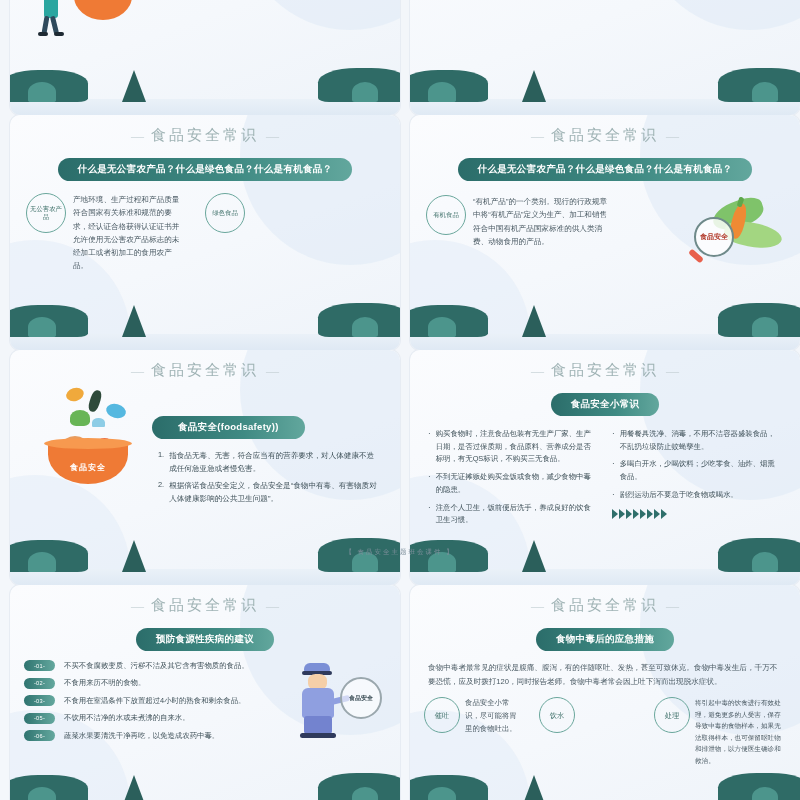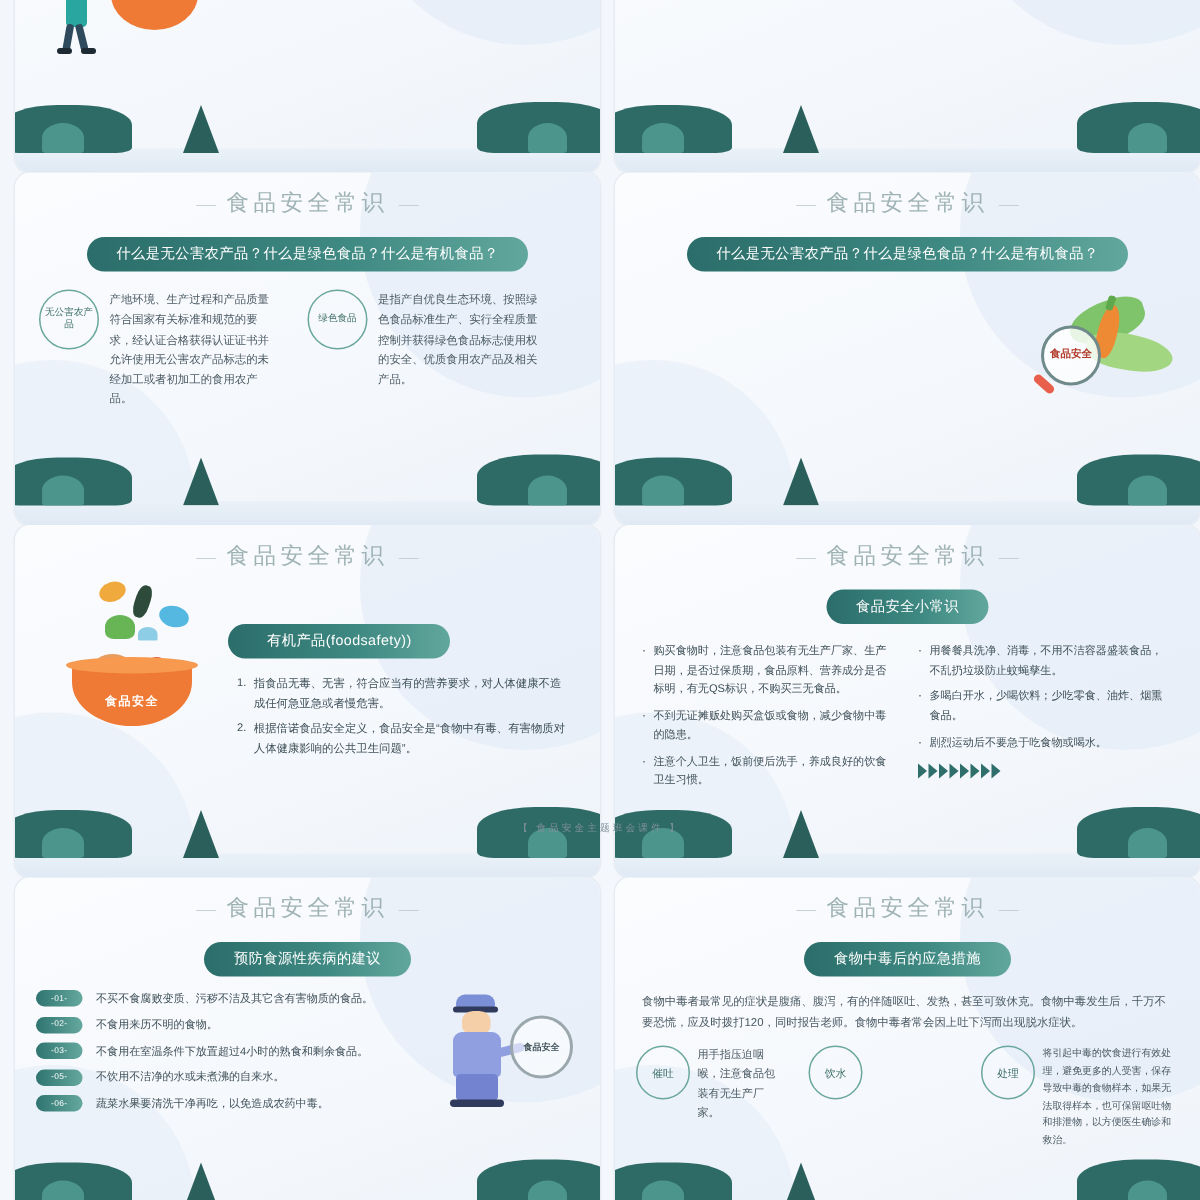--- a/index.html
+++ b/index.html
@@ -52,21 +52,21 @@
     z-index: 4;
   }
   .s-title .dash { color: #c3cfd4; letter-spacing:0; margin:0 7px; font-size:13px;}
 
   
   .pill {
     position: relative; z-index: 4;
     margin: 13px auto 0; display: table;
     padding: 5px 20px; border-radius: 30px;
     background: linear-gradient(90deg,#2b6d6a 0%,#3f8a83 60%,#62a79d 100%);
-    color: #ffffff; font-size: 9.5px; font-weight: normal;
+    color: #ffffff; font-size: 9.5px; font-weight: bold;
     letter-spacing: .3px; white-space: nowrap;
   }
   .pill.sm { font-size: 9.5px; padding: 5px 26px; }
 
   
   .body-txt { color: #4a5a63; font-size: 7.6px; line-height: 1.75; }
 
   
   .circ {
     width: 40px; height: 40px; border-radius: 50%;
@@ -195,21 +195,20 @@
 
         <div class="pill">什么是无公害农产品？什么是绿色食品？什么是有机食品？</div>
 
         <div class="cols">
           <div class="col">
             <div class="circ">无公害农产品</div>
             <div class="body-txt" style="width:112px;">产地环境、生产过程和产品质量符合国家有关标准和规范的要求，经认证合格获得认证证书并允许使用无公害农产品标志的未经加工或者初加工的食用农产品。</div>
           </div>
           <div class="col">
             <div class="circ">绿色食品</div>
-            <div class="body-txt" style="width:112px;">是指产自优良生态环境、按照绿色食品标准生产、实行全程质量控制并获得绿色食品标志使用权的安全、优质食用农产品及相关产品。</div>
           </div>
         </div>
       </div>
 
       <div class="scenery">
         <div class="ground"></div>
         <div style="position:absolute;left:-8px;bottom:13px;width:86px;height:32px;background:#2f6b66;border-radius:42% 42% 12% 12%;"></div>
         <div style="position:absolute;left:18px;bottom:13px;width:28px;height:20px;background:#57a39a;border-radius:50% 50% 10% 10%;opacity:.75;"></div>
         <div style="position:absolute;left:112px;bottom:13px;width:24px;height:32px;background:#2b5f5b;clip-path:polygon(50% 0,100% 100%,0 100%);"></div>
         <div style="position:absolute;right:-10px;bottom:13px;width:92px;height:34px;background:#2f6b66;border-radius:42% 42% 12% 12%;"></div>
@@ -221,20 +220,26 @@
       <div class="slide-inner">
         <div class="slide-blob"></div>
         <div class="slide-blob2"></div>
 
         <div class="s-title">
           <span class="dash">—</span><span>食品安全常识</span><span class="dash">—</span>
         </div>
 
         <div class="pill">什么是无公害农产品？什么是绿色食品？什么是有机食品？</div>
 
+        <div class="cols" style="padding-top:14px;">
+          <div class="col" style="flex:0 0 auto;">
+            <div class="circ">有机食品</div>
+            <div class="body-txt" style="width:140px;">“有机产品”的一个类别。现行的行政规章中将“有机产品”定义为生产、加工和销售符合中国有机产品国家标准的供人类消费、动物食用的产品。</div>
+          </div>
+        </div>
 
         <div class="ill" style="right:14px;top:82px;width:92px;height:74px;">
           <div style="position:absolute;left:18px;top:4px;width:52px;height:26px;background:#7fc36a;border-radius:60% 40% 50% 50%;transform:rotate(-18deg);"></div>
           <div style="position:absolute;left:30px;top:26px;width:58px;height:24px;background:#a3d681;border-radius:50% 50% 60% 40%;transform:rotate(12deg);"></div>
           <div style="position:absolute;left:38px;top:6px;width:13px;height:36px;background:#ef8a34;border-radius:50% 50% 40% 40%;transform:rotate(14deg);"></div>
           <div style="position:absolute;left:44px;top:0px;width:5px;height:10px;background:#5fa84c;border-radius:2px;transform:rotate(18deg);"></div>
           <div class="mag-ring" style="position:absolute;left:0px;top:20px;width:40px;height:40px;font-size:7px;line-height:1.1;text-align:center;background:rgba(255,255,255,.82);">
             <span>食品安全</span>
           </div>
           <div style="position:absolute;left:-6px;top:56px;width:16px;height:6px;background:#e8604c;border-radius:3px;transform:rotate(42deg);"></div>
@@ -266,21 +271,21 @@
           <div style="position:absolute;left:62px;top:16px;width:20px;height:14px;background:#55b8e0;border-radius:50%;transform:rotate(14deg);"></div>
           <div style="position:absolute;left:26px;top:22px;width:20px;height:16px;background:#68b556;border-radius:50% 50% 30% 30%;"></div>
           <div style="position:absolute;left:48px;top:30px;width:13px;height:9px;background:#8ecde6;border-radius:50% 50% 10% 10%;"></div>
           <div style="position:absolute;left:52px;top:50px;width:17px;height:16px;background:#e0503f;border-radius:50%;"></div>
           <div style="position:absolute;left:18px;top:48px;width:26px;height:18px;background:#e89c5e;border-radius:50% 50% 40% 40%;"></div>
           <div class="bowl" style="position:absolute;left:4px;top:54px;width:80px;height:42px;background:#ef7a35;"></div>
           <div style="position:absolute;left:0px;top:50px;width:88px;height:11px;background:#f7994f;border-radius:50%;"></div>
           <div style="position:absolute;left:0;top:74px;width:88px;text-align:center;color:#fff;font-size:8px;font-weight:bold;letter-spacing:1px;">食品安全</div>
         </div>
 
-        <div class="pill sm" style="margin-left:142px;margin-right:30px;margin-top:36px;">有机产品(foodsafety))</div>
+        <div class="pill sm" style="margin-left:142px;margin-right:30px;margin-top:36px;">食品安全(foodsafety))</div>
 
         <div style="position:relative;z-index:4;padding:10px 22px 0 148px;">
           <div class="ord">
             <div class="n">1.</div>
             <div class="t">指食品无毒、无害，符合应当有的营养要求，对人体健康不造成任何急亚急或者慢危害。</div>
           </div>
           <div class="ord">
             <div class="n">2.</div>
             <div class="t">根据倍诺食品安全定义，食品安全是“食物中有毒、有害物质对人体健康影响的公共卫生问题”。</div>
           </div>
@@ -427,21 +432,21 @@
           <span class="dash">—</span><span>食品安全常识</span><span class="dash">—</span>
         </div>
 
         <div class="pill">食物中毒后的应急措施</div>
 
         <div class="body-txt" style="position:relative;z-index:4;padding:10px 18px 0;font-size:7.6px;line-height:1.85;">食物中毒者最常见的症状是腹痛、腹泻，有的伴随呕吐、发热，甚至可致休克。食物中毒发生后，千万不要恐慌，应及时拨打120，同时报告老师。食物中毒者常会因上吐下泻而出现脱水症状。</div>
 
         <div style="position:relative;z-index:4;display:flex;gap:7px;padding:8px 14px 0;">
           <div style="display:flex;gap:5px;flex:0 0 108px;">
             <div class="circ big">催吐</div>
-            <div class="body-txt" style="width:58px;font-size:7.4px;">用手指压迫咽喉，注意食品包装有无生产厂家。</div>
+            <div class="body-txt" style="width:58px;font-size:7.4px;">食品安全小常识，尽可能将胃里的食物吐出。</div>
           </div>
           <div style="display:flex;gap:5px;flex:0 0 108px;">
             <div class="circ big">饮水</div>
           </div>
           <div style="display:flex;gap:5px;flex:1;">
             <div class="circ big">处理</div>
             <div class="body-txt" style="flex:1;font-size:6.6px;line-height:1.75;">将引起中毒的饮食进行有效处理，避免更多的人受害，保存导致中毒的食物样本，如果无法取得样本，也可保留呕吐物和排泄物，以方便医生确诊和救治。</div>
           </div>
         </div>
       </div>

